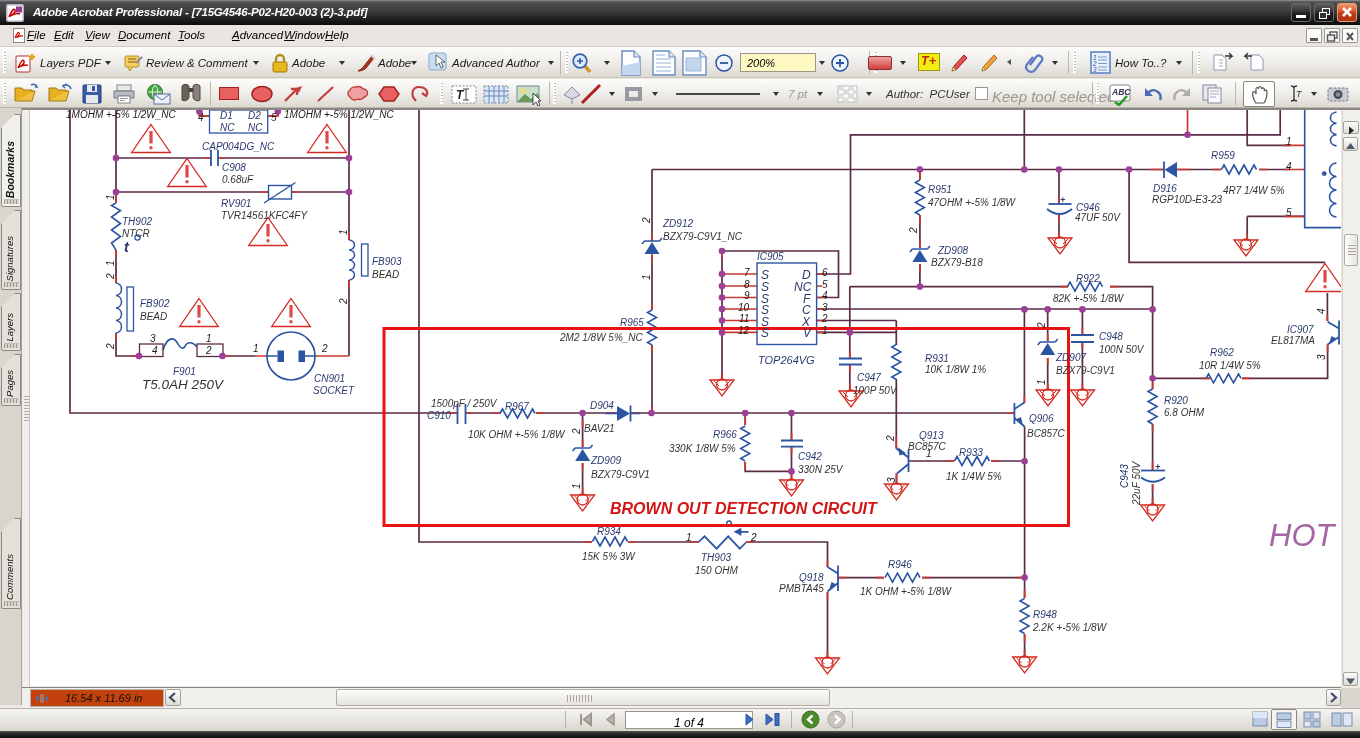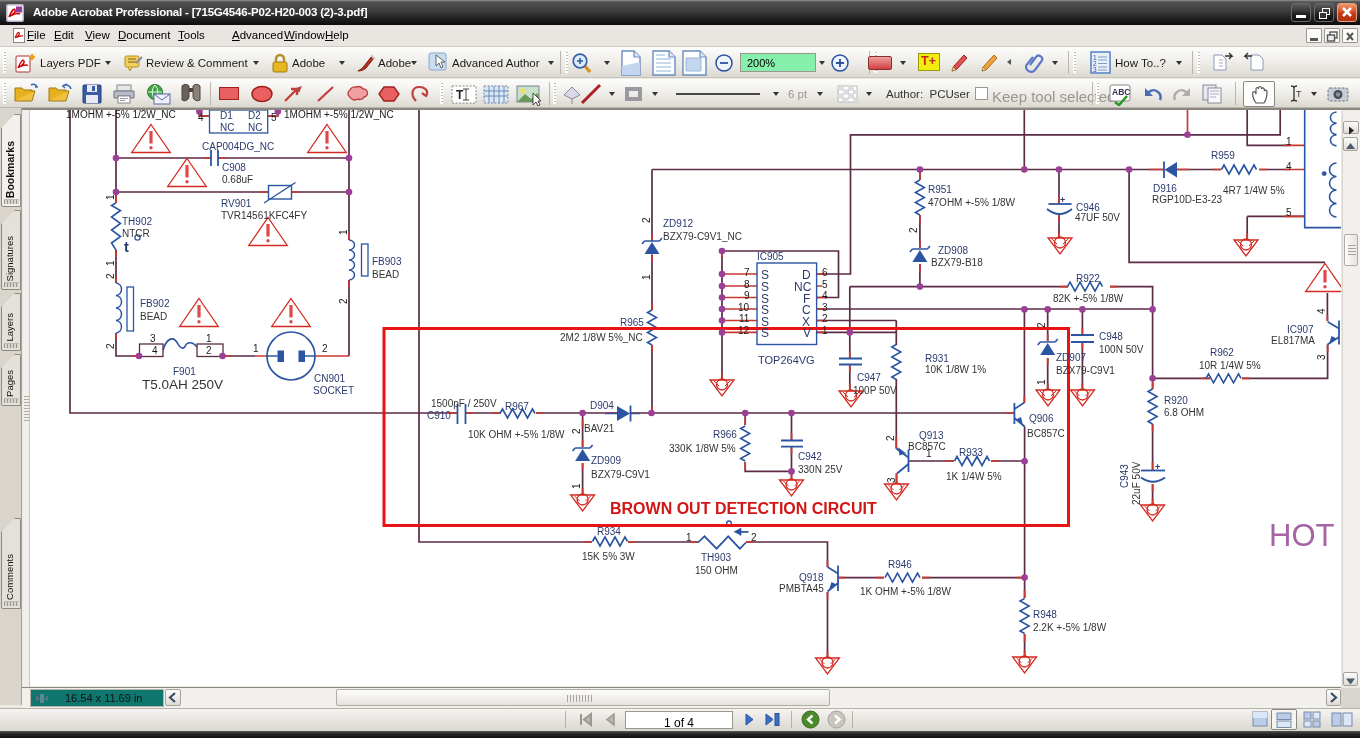--- a/index.html
+++ b/index.html
@@ -1,58 +1,58 @@
 <!DOCTYPE html>
 <html><head>
 <meta charset="utf-8">
 <style>
 * { margin:0; padding:0; box-sizing:border-box; }
 html,body { width:1360px; height:738px; overflow:hidden; }
-#app { position:relative; width:1360px; height:738px; font-family:"Liberation Sans", sans-serif; background:#ece9e2; }
+#app { position:relative; width:1360px; height:738px; font-family:"Liberation Sans", sans-serif; background:#ece9e2;font-style:italic; }
 .abs { position:absolute; }
 
 #titlebar { left:0; top:0; width:1360px; height:25px;
   background:linear-gradient(#9a9a9a 0%, #6a6a6a 4%, #4f4f4f 10%, #3c3c3c 45%, #242424 70%, #0c0c0c 100%); }
 #titletext { left:33px; top:6px; color:#fff; font-size:11.5px; font-weight:bold; letter-spacing:-0.2px; }
 .winbtn { top:3px; width:20px; height:19px; border-radius:3px; border:1px solid #6a6a6a;
   background:linear-gradient(#5e5e5e, #333 45%, #222 55%, #111); color:#fff; }
 #btnclose { background:linear-gradient(#f09a6a, #d9512b 45%, #c33a14 55%, #b03210); border-color:#e8a080; }
 
 #menubar { left:0; top:25px; width:1360px; height:22px; background:#e9e6e1; border-bottom:1px solid #cfccc5; }
 .menuitem { top:29px; font-size:11.5px; color:#000; }
 .menuitem u { text-decoration:underline; }
 
 .toolbar { left:0; width:1360px; background:linear-gradient(#fdfdfc, #eceae5 60%, #dcd9d1); }
 #tb1 { top:47px; height:31px; border-bottom:1px solid #c8c5bd; }
 #tb2 { top:79px; height:29px; border-bottom:1px solid #b9b6ae; }
 .grip { top:5px; width:3px; height:21px; background:repeating-linear-gradient(#bbb 0 1px, #fff 1px 3px); border-left:1px solid #fff; }
 .tsep { top:4px; width:1px; height:23px; background:#b9b6ae; }
 .tbtext { font-size:11.5px; color:#1a1a1a; }
 .dd { width:0; height:0; border-left:3.5px solid transparent; border-right:3.5px solid transparent; border-top:4px solid #333; }
-.tfield { background:#86efac; border:1px solid #9a978f; font-size:11px; }
+.tfield { background:#fef9c3; border:1px solid #9a978f; font-size:11px; }
 .boxed { border:1px solid #9a978f; background:#fbfbfa; border-radius:1px; }
 
 #sidestrip { left:0; top:108px; width:22px; height:597px; background:#d9d5cd; border-right:1px solid #a8a49c; }
 .sidetab { left:1px; width:20px; background:#e4e1da; border:1px solid #8d8a83; border-radius:2px 0 0 2px; }
 .sidetab .lbl { position:absolute; left:2px; bottom:8px; width:16px; text-align:center; writing-mode:vertical-rl; transform:rotate(180deg); font-size:9.5px; color:#111; }
 .sidetab .grab { position:absolute; left:2px; bottom:2px; width:15px; height:5px; background:repeating-linear-gradient(90deg,#9a968e 0 1px, #d8d5ce 1px 3px); border-top:1px solid #bbb; }
 #splitter { left:23px; top:108px; width:7px; height:597px; background:#f1efeb; border-right:1px solid #c9c6bf; }
 
 #doc { left:30px; top:110px; width:1311px; height:576px; background:#fff; }
 #docTopline { left:22px; top:108px; width:1338px; height:2px; background:#8a8781; }
 
 #vscroll { left:1342px; top:110px; width:18px; height:576px; background:#f1f0ec; border-left:1px solid #d8d5ce; }
 #hrow { left:22px; top:687px; width:1319px; height:21px; background:#f1f0ec; border-top:1px solid #8a8781; }
-#statuscell { left:30px; top:689px; width:134px; height:18px; background:#0f766e; border:1px solid #b5b2aa; font-size:11px; color:#111; }
+#statuscell { left:30px; top:689px; width:134px; height:18px; background:#c2410c; border:1px solid #b5b2aa; font-size:11px; color:#111; }
 .sbtn { background:linear-gradient(#fdfdfc, #dedbd4); border:1px solid #a5a29a; border-radius:2px; }
 #hthumb { left:336px; top:689px; width:494px; height:17px; background:linear-gradient(#fdfdfc,#e6e3dd); border:1px solid #b0ada5; border-radius:2px; }
 #vthumb { left:1344px; top:234px; width:14px; height:32px; background:linear-gradient(90deg,#fdfdfc,#e6e3dd); border:1px solid #b0ada5; border-radius:2px; }
 
 #navbar { left:0; top:708px; width:1360px; height:23px; background:linear-gradient(#f5f4f1,#dad7d0); border-top:1px solid #b5b2aa; }
-#pagefield { left:625px; top:711px; width:108px; height:18px; background:#fff; border:1px solid #9a978f; text-align:center; font-size:12px; padding-top:4px; }
+#pagefield { left:625px; top:711px; width:128px; height:18px; background:#fff; border:1px solid #9a978f; text-align:center; font-size:12px; padding-top:4px; }
 .nsep { top:711px; width:1px; height:17px; background:#b5b2aa; }
 
 #taskbar { left:0; top:731px; width:1360px; height:7px; background:linear-gradient(#555, #262626 40%, #111); }
 </style>
 </head>
 <body>
 <div id="app">
 
   <div class="abs" id="titlebar"></div>
   <svg class="abs" style="left:6px;top:4px" width="18" height="18">
@@ -296,21 +296,21 @@
       <path d="M12 16 L12 21" stroke="#889"></path>
       <path d="M22 20 L40 2" stroke="#b02020" stroke-width="3"></path>
     </svg>
   <div class="abs dd" style="left:609px;top:92px"></div>
   <div class="abs" style="left:625px;top:87px;width:17px;height:14px;border:4px solid #9a98a0"></div>
   <div class="abs dd" style="left:652px;top:92px"></div>
   <svg class="abs" style="left:672px;top:85px" width="95" height="18">
       <path d="M4 9 H88" stroke="#111" stroke-width="1.6"></path>
     </svg>
   <div class="abs dd" style="left:773px;top:92px"></div>
-  <div class="abs" style="left:788px;top:88px;font-size:11.5px;color:#9a978f">6 pt</div>
+  <div class="abs" style="left:788px;top:88px;font-size:11.5px;color:#9a978f">7 pt</div>
   <div class="abs dd" style="left:817px;top:92px"></div>
   <svg class="abs" style="left:836px;top:85px" width="24" height="19">
       <rect x="2" y="1" width="19" height="16" fill="#fff" stroke="#bbb"></rect>
       <path d="M2 1 H7 V5 H12 V9 H17 V13 H21 M7 5 H2 V9 H7 V13 H2 V17 H7 V13 H12 V17 M12 9 H7 M12 9 V5 H17 V1 M17 9 V13 H12" stroke="#ccc" fill="none"></path>
       <rect x="2" y="1" width="5" height="4" fill="#ddd"></rect>
       <rect x="12" y="1" width="5" height="4" fill="#ddd"></rect>
       <rect x="7" y="5" width="5" height="4" fill="#ddd"></rect>
       <rect x="17" y="5" width="4" height="4" fill="#ddd"></rect>
       <rect x="2" y="9" width="5" height="4" fill="#ddd"></rect>
       <rect x="12" y="9" width="5" height="4" fill="#ddd"></rect>

